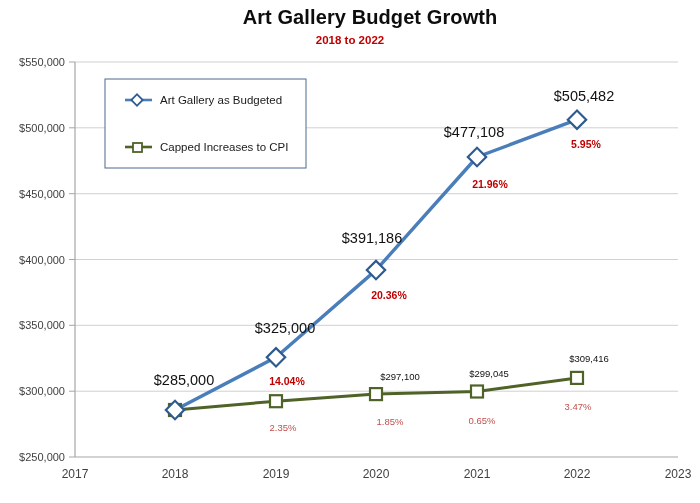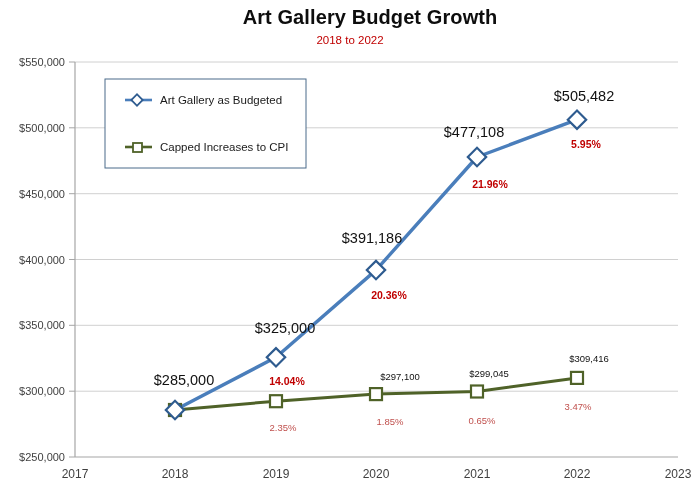--- a/index.html
+++ b/index.html
@@ -32,21 +32,21 @@
     letter-spacing: 0.1px;
     padding-left: 20px;
   }
   .chart-subtitle {
     position: absolute;
     left: 0;
     top: 34px;
     width: 700px;
     text-align: center;
     font-size: 11.5px;
-    font-weight: normal;
+    font-weight: bold;
     color: #c00000;
   }
   svg.plot {
     position: absolute;
     left: 0;
     top: 0;
     width: 700px;
     height: 503px;
   }
   .ytick-label {

